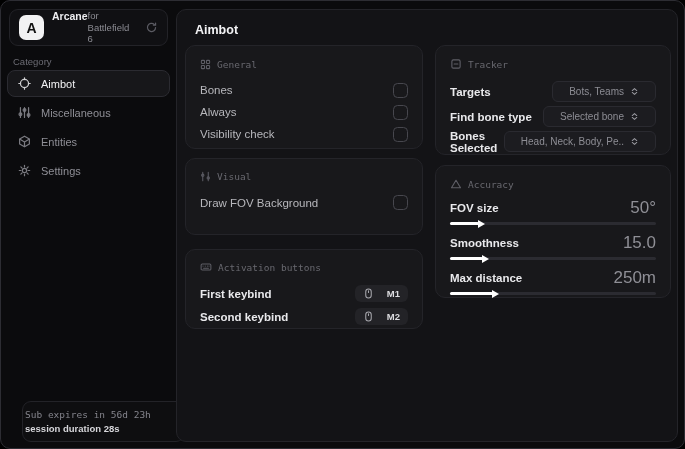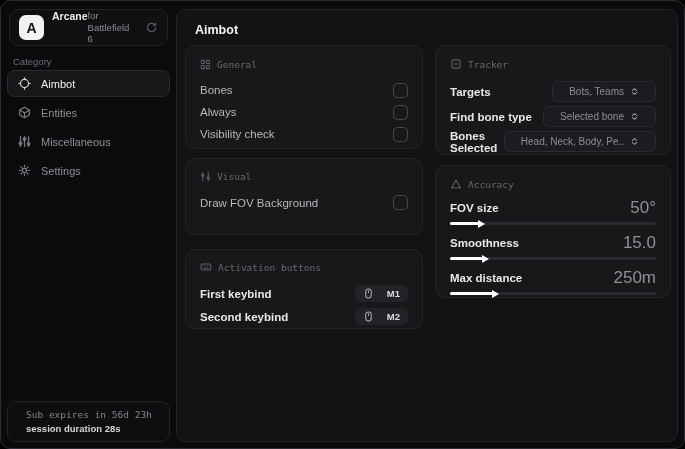--- a/index.html
+++ b/index.html
@@ -19,22 +19,22 @@
   .sync { margin-left:auto; color:#5b5b63; display:flex; }
 
   .category-label { position:absolute; left:12px; top:55px; font-size:9.5px; color:#6c6c74; }
 
   .nav { position:absolute; left:6px; top:69px; width:163px; }
   .nav-item { height:27px; display:flex; align-items:center; gap:10px; padding:0 10px;
     border:1px solid transparent; border-radius:8px; color:#8f8f96; font-size:11px; margin-bottom:2px; cursor:pointer; }
   .nav-item.active { background:#17171a; border-color:#2b2b31; color:#f1f1f3; }
   .nav-item .ic { display:flex; color:inherit; opacity:.85; }
 
-  .status-box { position:absolute; left:6px; bottom:6px; width:163px;
-    border:1px solid #232328; border-radius:9px; background:#0e0e10; padding:7px 18px; }
+  .status-box { position:absolute; left:21px; bottom:6px; width:163px;
+    border:1px solid #232328; border-radius:9px; background:#0e0e10; padding:7px 2px; }
   .status-line1 { font-family:"DejaVu Sans Mono", monospace; font-size:9.5px; color:#84848c; white-space:nowrap; }
   .status-line2 { font-size:9.5px; font-weight:600; color:#d7d7db; margin-top:3px; }
 
   
   .main-panel { position:absolute; left:175px; top:8px; width:502px; height:433px;
     background:#131316; border:1px solid #242429; border-radius:10px; }
   .main-title { position:absolute; left:18px; top:13px; font-size:12.5px; font-weight:700; color:#f3f3f5; }
 
   .card { position:absolute; background:#18181b; border:1px solid #242429; border-radius:10px; padding:11px 14px; }
   .card-head { display:flex; align-items:center; gap:6px; height:14px;
@@ -101,40 +101,40 @@
       <span class="ic">
         <svg width="13" height="13" viewBox="0 0 16 16" fill="none" stroke="currentColor" stroke-width="1.5" stroke-linecap="round">
           <circle cx="8" cy="8" r="5"></circle>
             <path d="M8 1v2.2M8 12.8V15M1 8h2.2M12.8 8H15"></path>
         </svg>
       </span>
       <span>Aimbot</span>
     </div>
     <div class="nav-item">
       <span class="ic">
-        <svg width="13" height="13" viewBox="0 0 16 16" fill="none" stroke="currentColor" stroke-width="1.5" stroke-linejoin="round">
-          <path d="M8 1.5 14 5v6L8 14.5 2 11V5z"></path>
-            <path d="M2 5l6 3.5L14 5M8 8.5v6"></path>
-        </svg>
-      </span>
-      <span>Entities</span>
-    </div>
-    <div class="nav-item">
-      <span class="ic">
         <svg width="13" height="13" viewBox="0 0 16 16" fill="none" stroke="currentColor" stroke-width="1.5" stroke-linecap="round">
           <path d="M3 2v12M8 2v12M13 2v12"></path>
             <circle cx="3" cy="10" r="1.7"></circle>
             <circle cx="8" cy="5" r="1.7"></circle>
             <circle cx="13" cy="11" r="1.7"></circle>
         </svg>
       </span>
       <span>Miscellaneous</span>
     </div>
     <div class="nav-item">
       <span class="ic">
+        <svg width="13" height="13" viewBox="0 0 16 16" fill="none" stroke="currentColor" stroke-width="1.5" stroke-linejoin="round">
+          <path d="M8 1.5 14 5v6L8 14.5 2 11V5z"></path>
+            <path d="M2 5l6 3.5L14 5M8 8.5v6"></path>
+        </svg>
+      </span>
+      <span>Entities</span>
+    </div>
+    <div class="nav-item">
+      <span class="ic">
         <svg width="13" height="13" viewBox="0 0 16 16" fill="none" stroke="currentColor" stroke-width="1.5" stroke-linecap="round">
           <circle cx="8" cy="8" r="2.6"></circle>
           <path d="M8 1.6v2M8 12.4v2M1.6 8h2M12.4 8h2M3.5 3.5 5 5M11 11l1.5 1.5M12.5 3.5 11 5M5 11l-1.5 1.5"></path>
         </svg>
       </span>
       <span>Settings</span>
     </div>
   </div>
 
   <div class="status-box">

